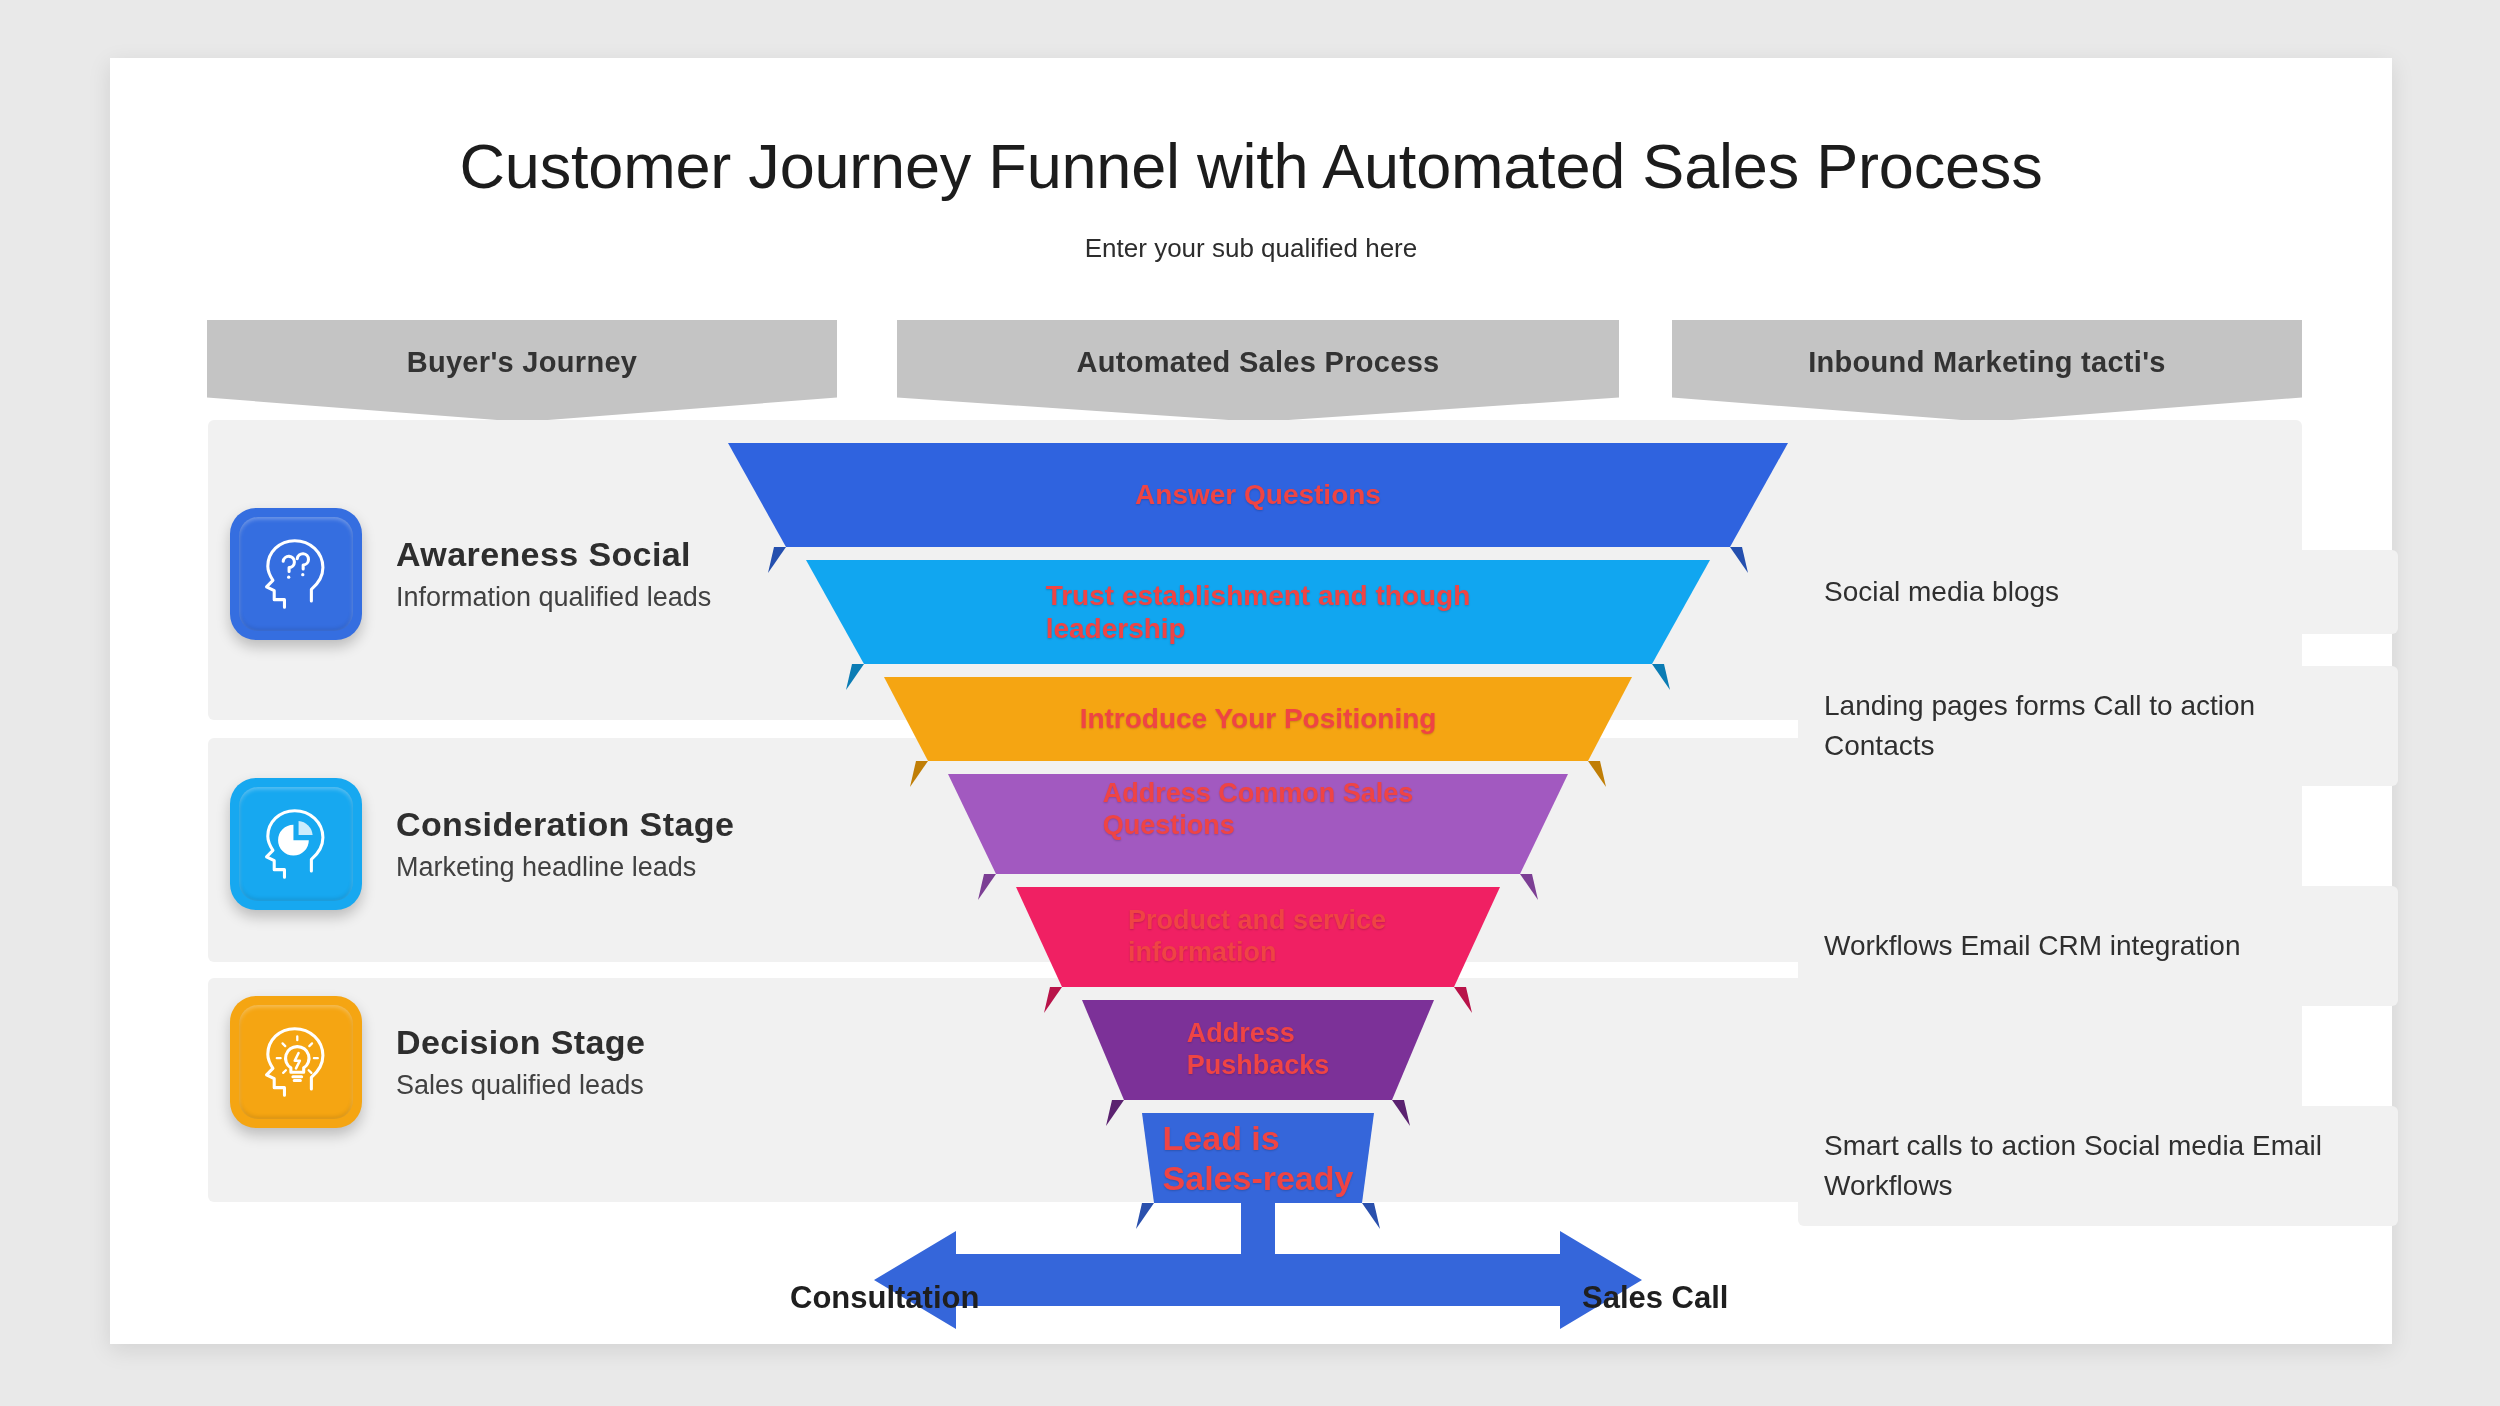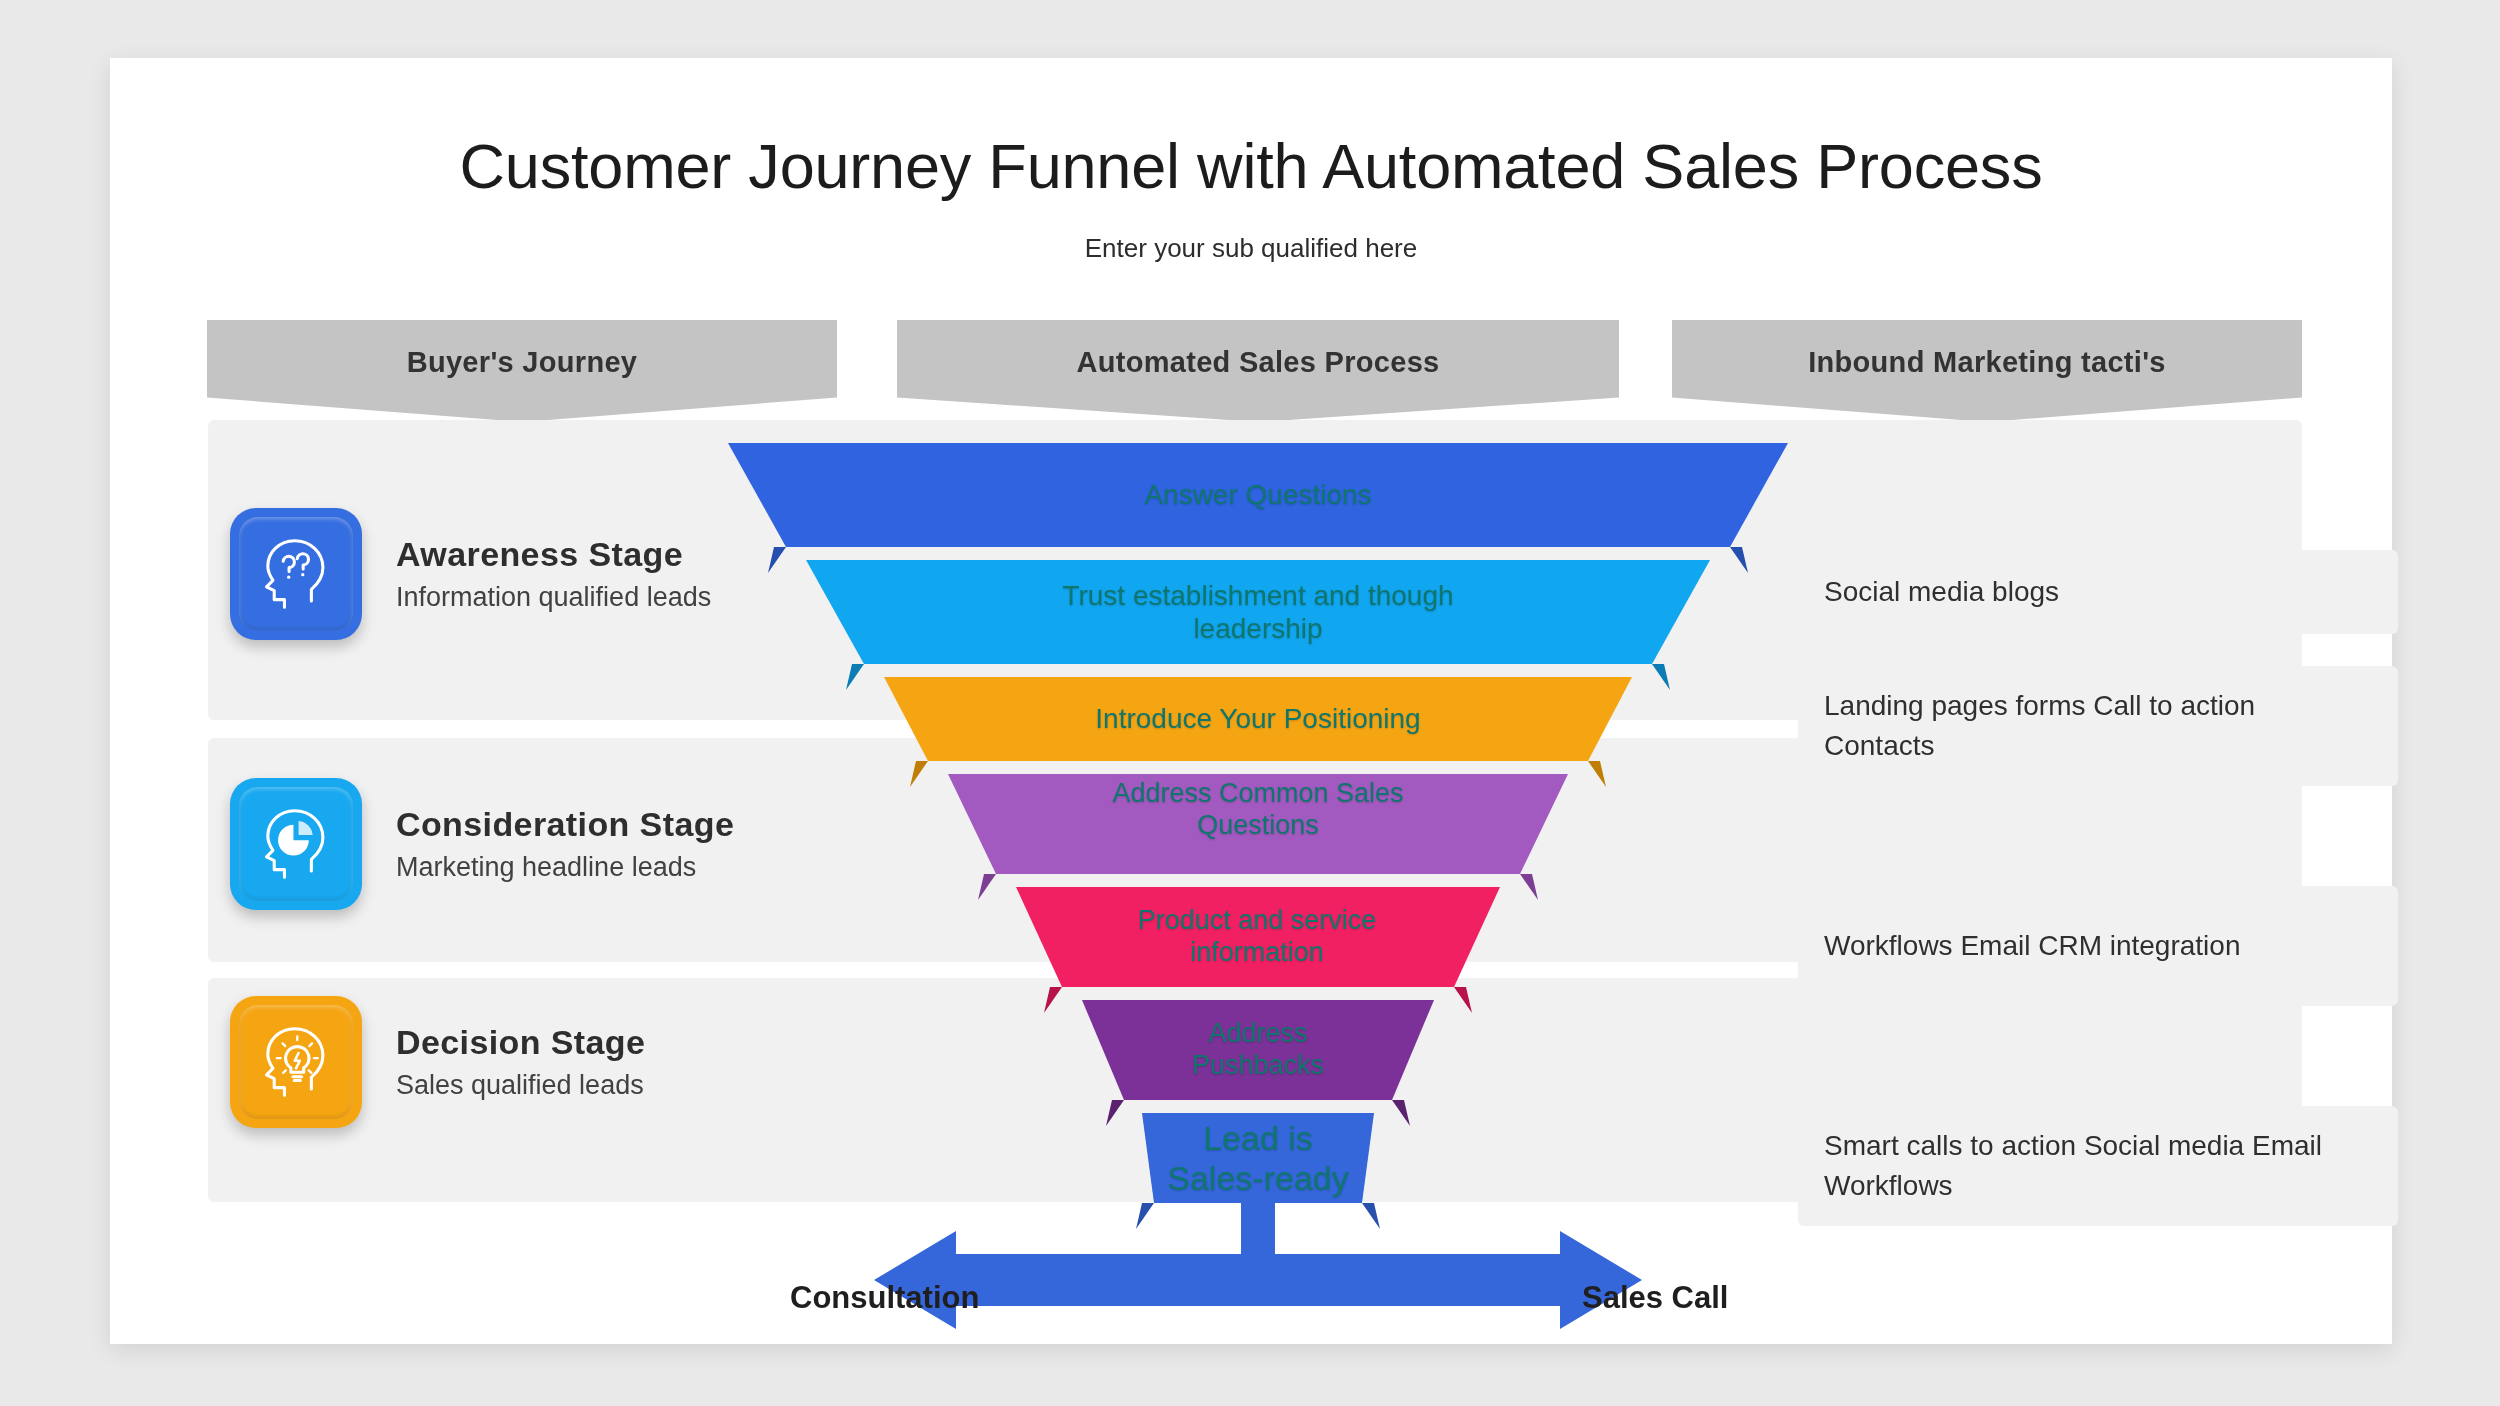--- a/index.html
+++ b/index.html
@@ -148,23 +148,22 @@
 
   
   #funnel {
     position: absolute;
     left: 0; top: 0;
     width: 2282px; height: 1286px;
     pointer-events: none;
   }
   .band-label {
     position: absolute;
-    text-align: center;
-    color: #0f766e;
-    font-weight: normal;
+    color: #ef4444;
+    font-weight: bold;
     line-height: 1.18;
     text-shadow: 0 1px 2px rgba(0,0,0,0.18);
     white-space: pre-line;
   }
 
   
   .arrow-label {
     position: absolute;
     font-size: 31px;
     font-weight: bold;
@@ -200,21 +199,21 @@
       <div class="stage-icon" style="background:#356ee0">
         <svg width="82" height="82" viewBox="0 0 64 64" fill="none" stroke="#ffffff" stroke-width="2.4" stroke-linecap="round" stroke-linejoin="round">
           <path d="M44 53 L44 44 C50 39 53 33 53 27 C53 15 43 6 31 6 C19 6 10 15 10 26 C10 31 12 34 14 37 L9 42 L15 45 L15 52 L23 52 L23 58"></path>
           <path d="M22 22 a4.4 4.4 0 1 1 4.6 5 v3"></path>
           <circle cx="26.3" cy="34.5" r="1.3" fill="#ffffff" stroke="none"></circle>
           <path d="M33 20 a4.4 4.4 0 1 1 4.6 5 v3"></path>
           <circle cx="37.3" cy="32.5" r="1.3" fill="#ffffff" stroke="none"></circle>
         </svg>
       </div>
       <div class="stage-text">
-        <div class="stage-title">Awareness Stage</div>
+        <div class="stage-title">Awareness Social</div>
         <div class="stage-sub">Information qualified leads</div>
       </div>
     </div>
 
     <div class="stage-entry" id="stage-entry-1">
       <div class="stage-icon" style="background:#17a8f0">
         <svg width="82" height="82" viewBox="0 0 64 64" fill="none" stroke="#ffffff" stroke-width="2.4" stroke-linecap="round" stroke-linejoin="round">
           <path d="M44 53 L44 44 C50 39 53 33 53 27 C53 15 43 6 31 6 C19 6 10 15 10 26 C10 31 12 34 14 37 L9 42 L15 45 L15 52 L23 52 L23 58"></path>
           <path d="M30 17 a12 12 0 1 0 12 12 L30 29 Z" fill="#ffffff" stroke="none"></path>
           <path d="M34 14 a12 12 0 0 1 11 11 L34 25 Z" fill="#ffffff" stroke="none" opacity="0.78"></path>

